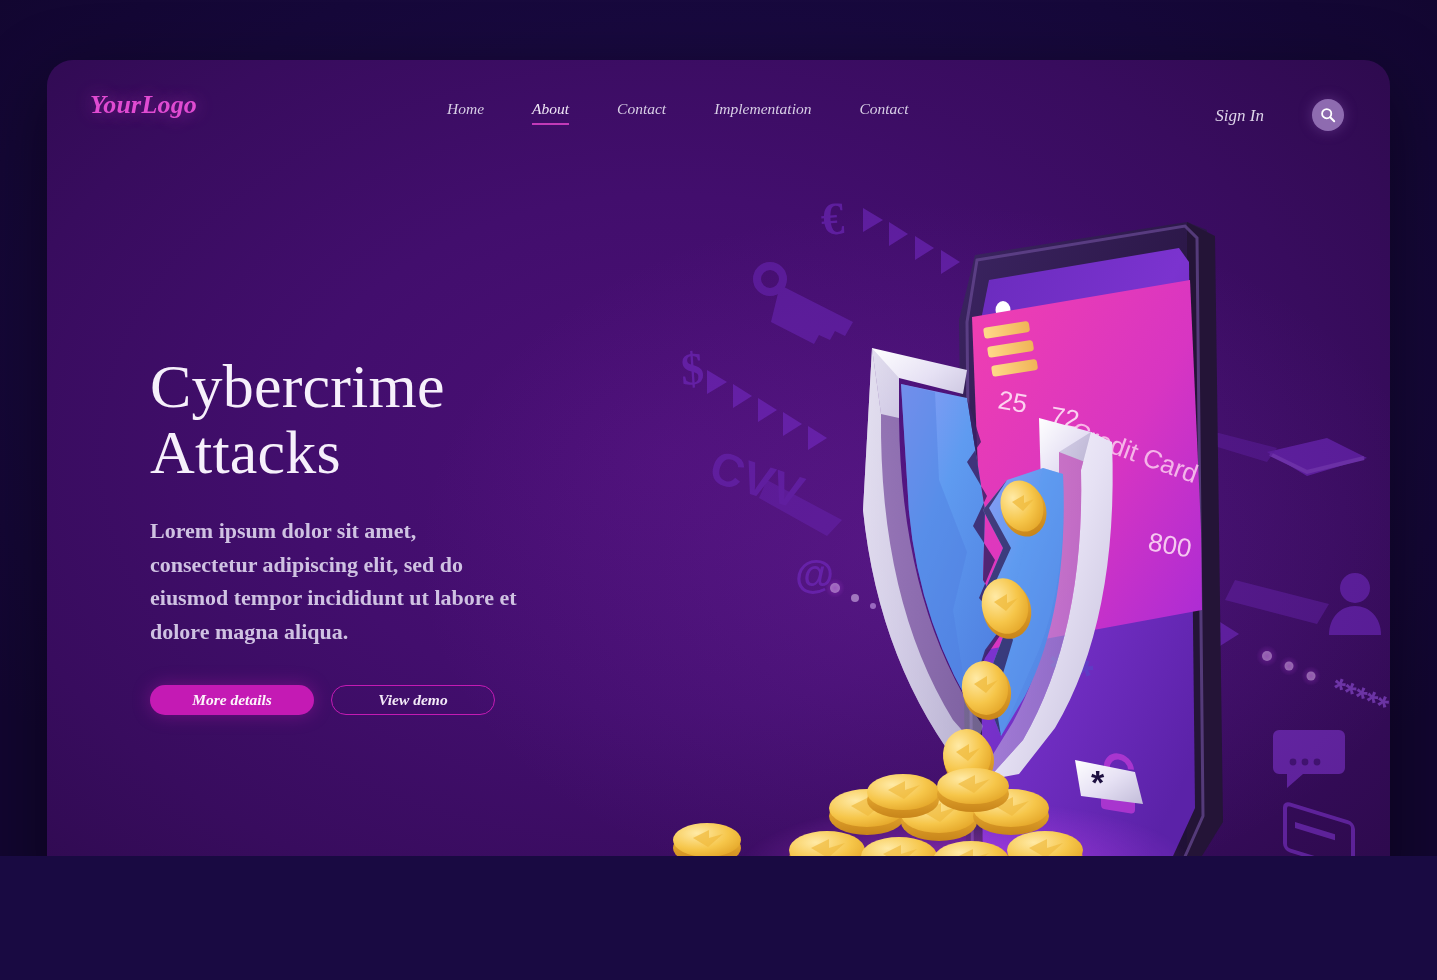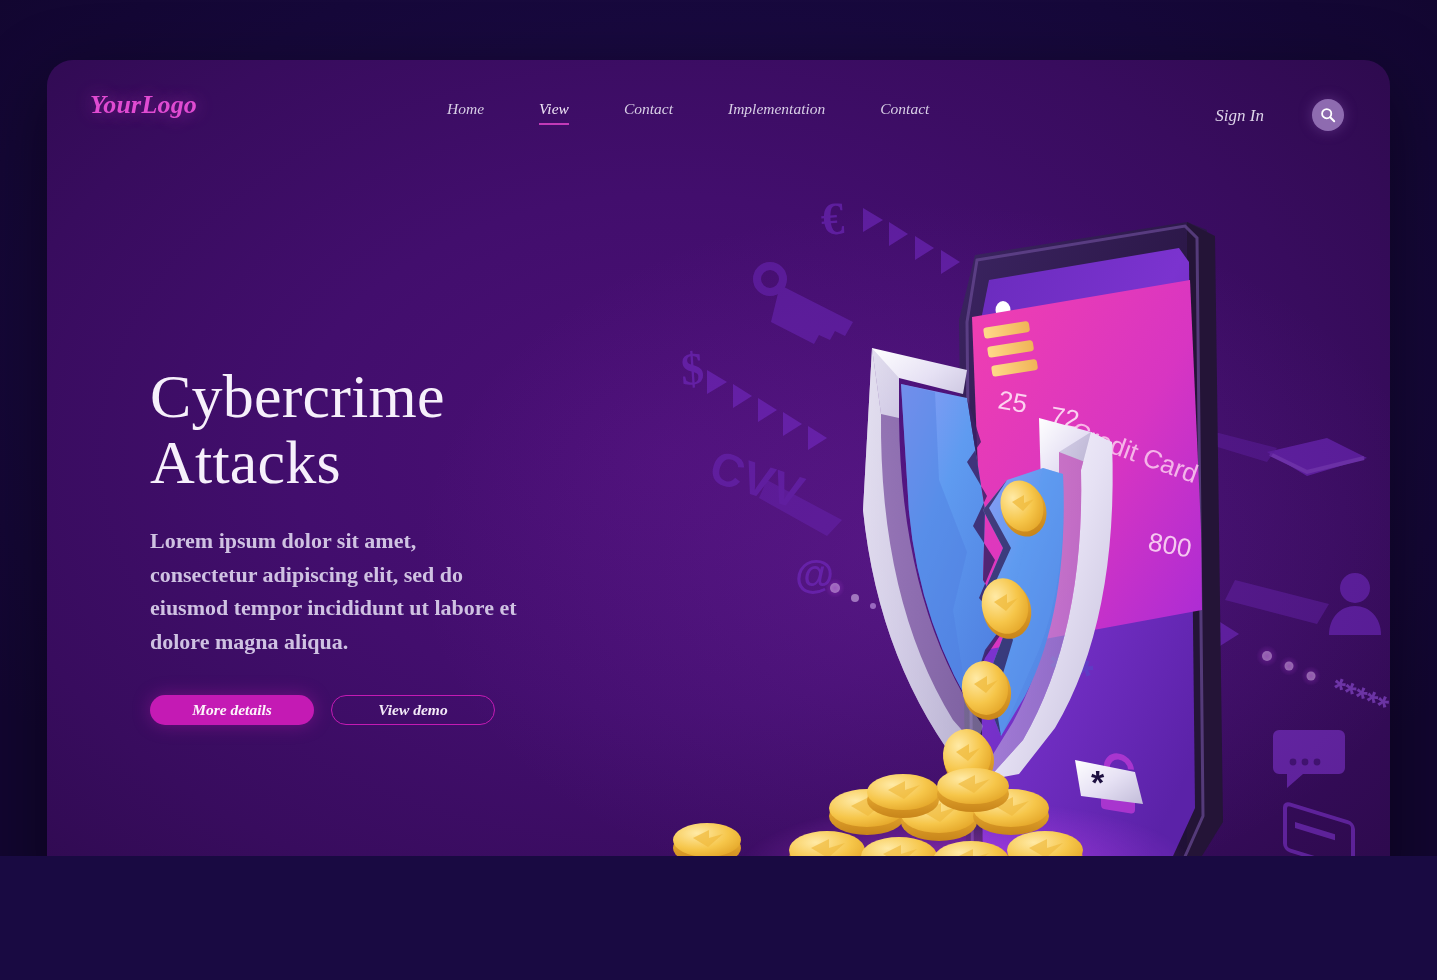--- a/index.html
+++ b/index.html
@@ -62,21 +62,21 @@
     color: #e04bd2;
     text-shadow: 0 0 18px rgba(224,75,210,.45);
     white-space: nowrap;
   }
   .nav {
     position: absolute;
     left: 400px;
     top: 40px;
     display: flex;
     align-items: flex-end;
-    gap: 9px;
+    gap: 2px;
   }
   .nav-item {
     font-size: 15.5px;
     font-style: italic;
     color: #d8cfe6;
     white-space: nowrap;
     padding: 0 0 7px 0;
     margin-right: 46px;
     cursor: pointer;
     position: relative;
@@ -113,21 +113,21 @@
     display: flex; align-items: center; justify-content: center;
     cursor: pointer;
     box-shadow: 0 0 14px rgba(160,110,200,.35);
   }
   .search-btn svg { display:block; }
 
   
   .copy {
     position: absolute;
     left: 103px;
-    top: 304px;
+    top: 294px;
     width: 420px;
     z-index: 30;
   }
   .headline {
     font-size: 62px;
     line-height: 1.06;
     font-weight: 400;
     color: #f6f0fb;
     letter-spacing: .2px;
   }
@@ -188,21 +188,21 @@
 <div id="stage">
 
   <div id="hero-card">
 
     <div class="header">
 
       <div class="logo">YourLogo</div>
 
       <nav class="nav">
         <div class="nav-item">Home</div>
-        <div class="nav-item active">View</div>
+        <div class="nav-item active">About</div>
         <div class="nav-item">Contact</div>
         <div class="nav-item">Implementation</div>
         <div class="nav-item">Contact</div>
       </nav>
 
       <div class="signin">Sign In</div>
 
       <div class="search-btn">
         <svg width="18" height="18" viewBox="0 0 18 18">
           <circle cx="7.7" cy="7.7" r="4.6" fill="none" stroke="#ffffff" stroke-width="1.8"></circle>

